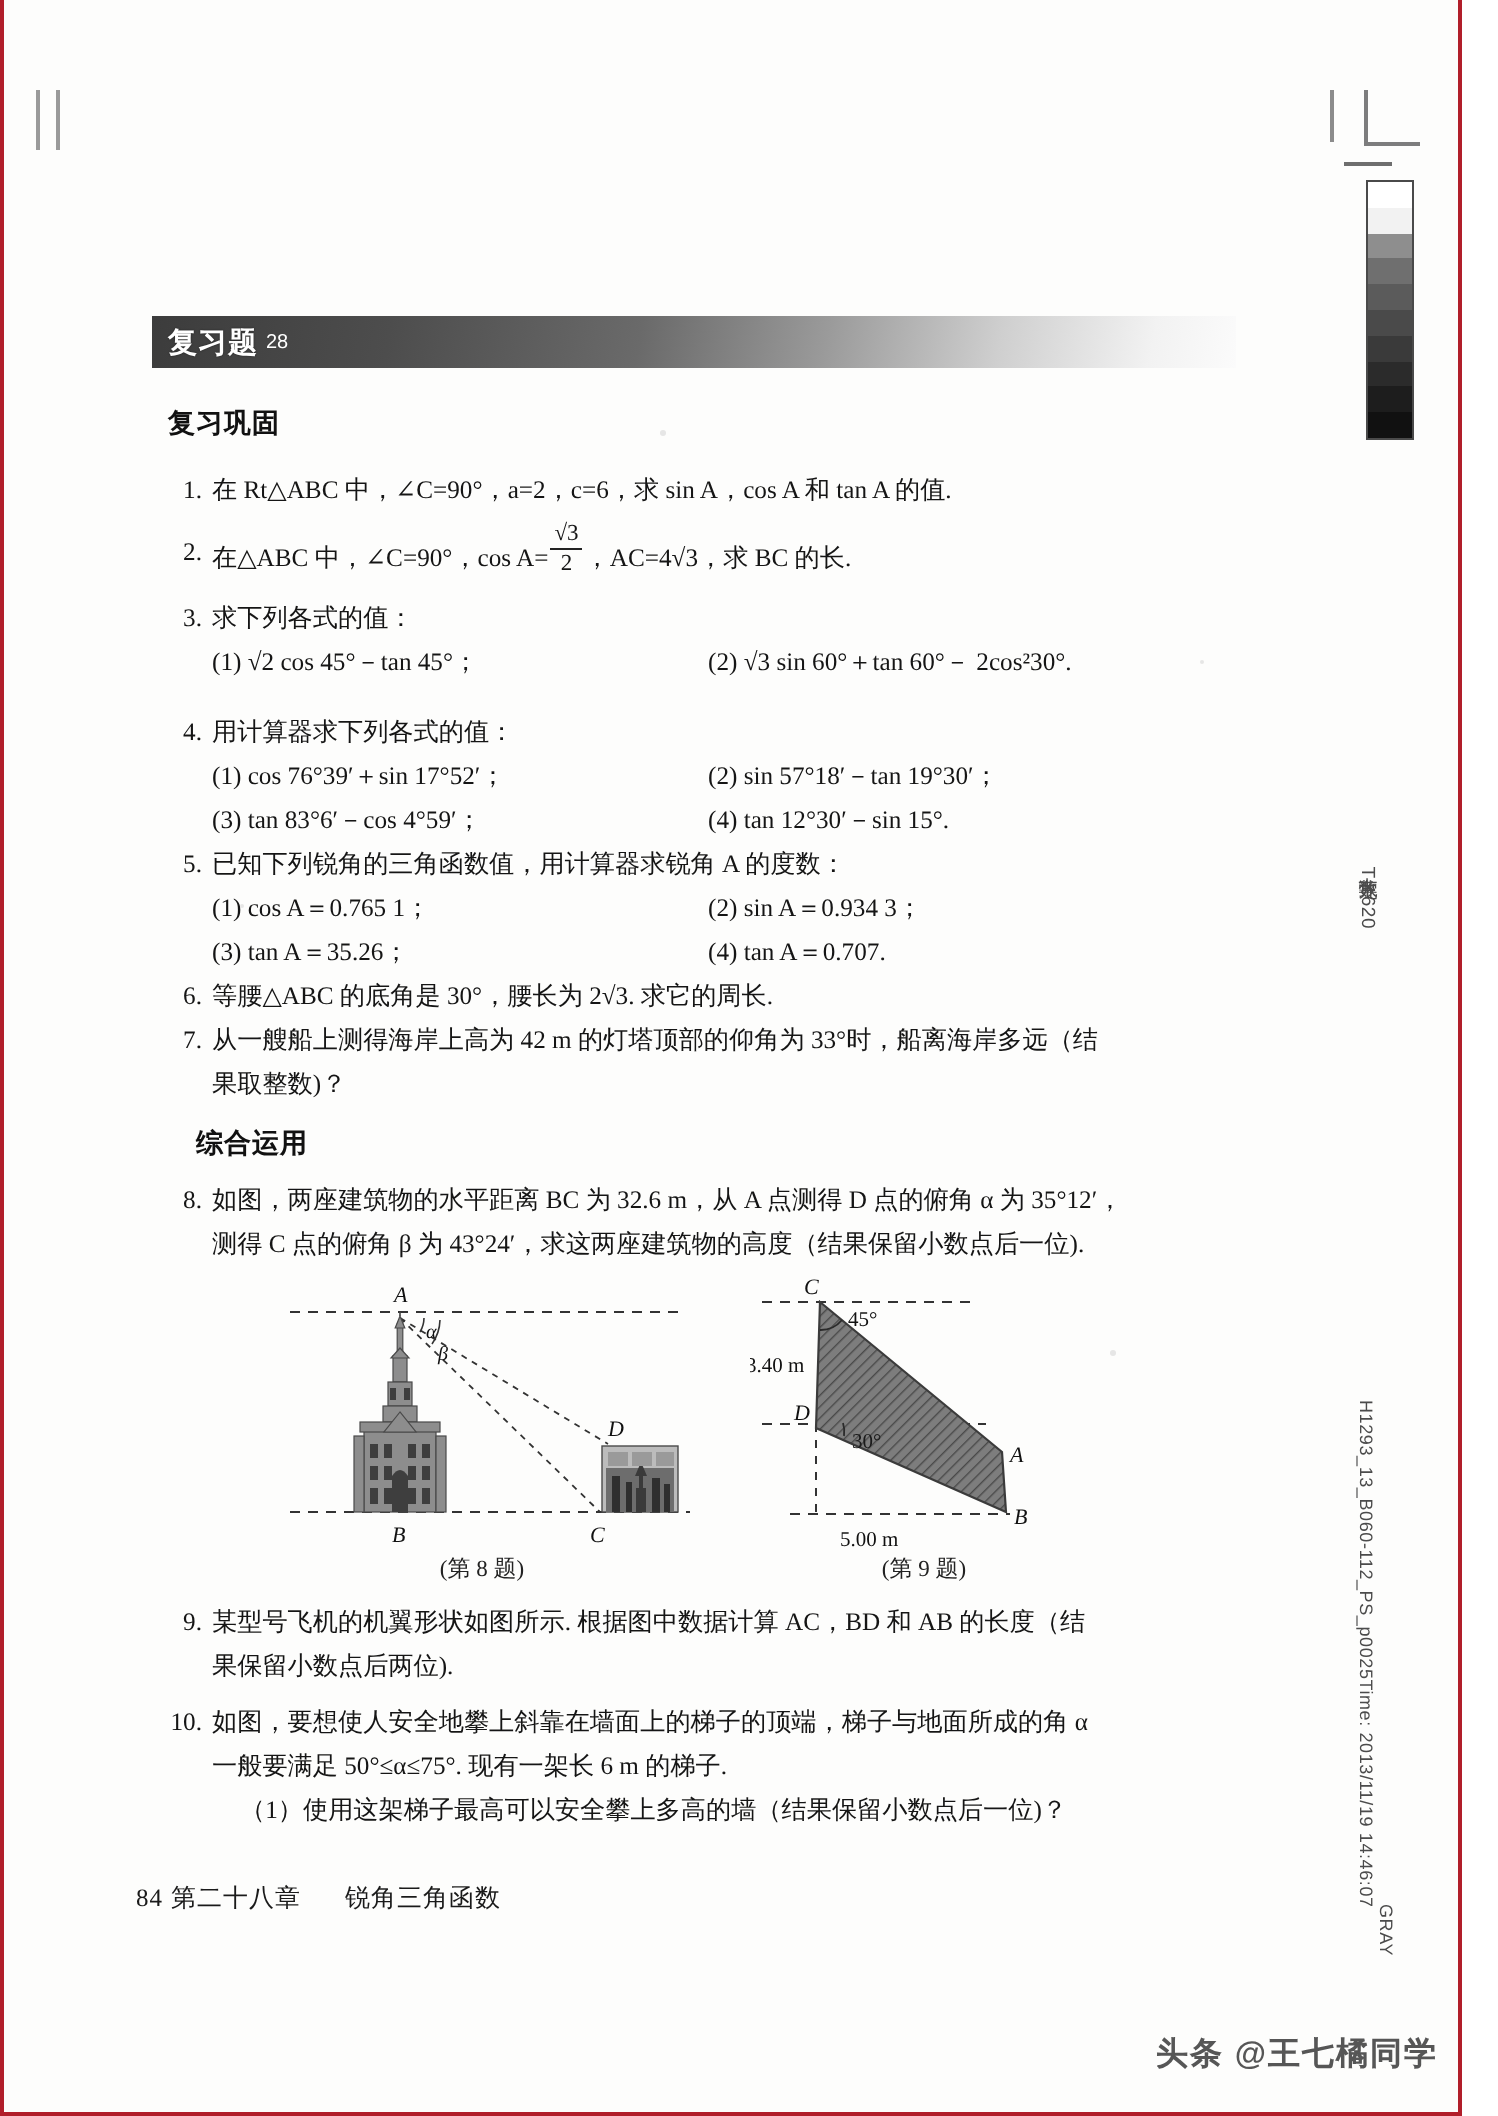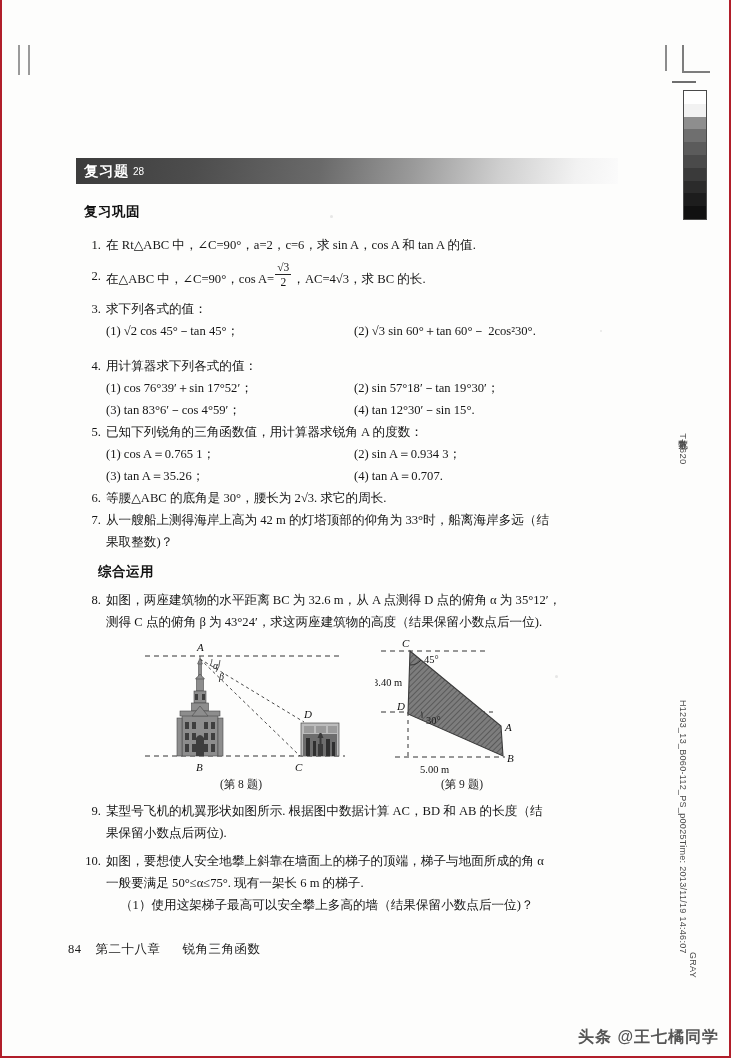--- a/index.html
+++ b/index.html
@@ -162,26 +162,26 @@
     text-align: center;
   }
 
   .footer {
     position: absolute;
     font-family: "Liberation Sans", sans-serif;
     font-size: 12.5px;
     color: #1a1a1a;
     letter-spacing: 0.5px;
   }
-  .footer .pg { font-weight: normal; margin-right: 10px; font-family: "Liberation Serif", serif; }
+  .footer .pg { font-weight: normal; font-family: "Liberation Serif", serif; }
 
   .watermark {
     position: absolute;
     right: 12px;
-    bottom: 10px;
+    bottom: 20px;
     font-family: "Liberation Sans", sans-serif;
     font-size: 16px;
     color: #3a3a3a;
     letter-spacing: 1px;
     font-weight: bold;
     opacity: 0.85;
   }
 
   .speck {
     position: absolute;

